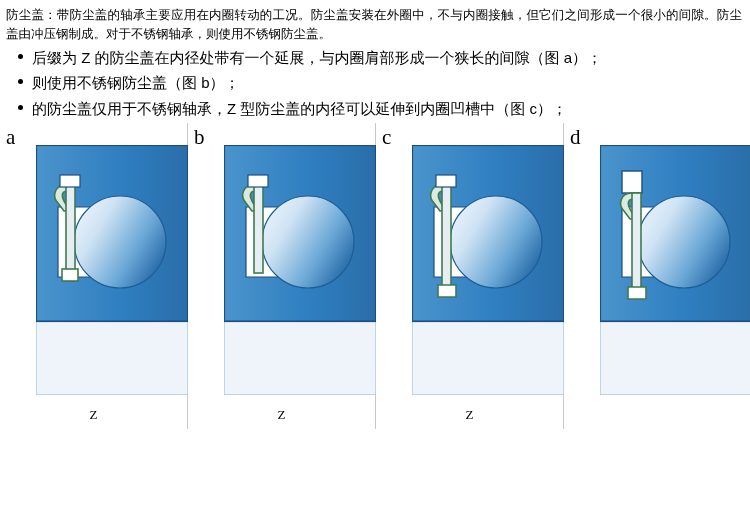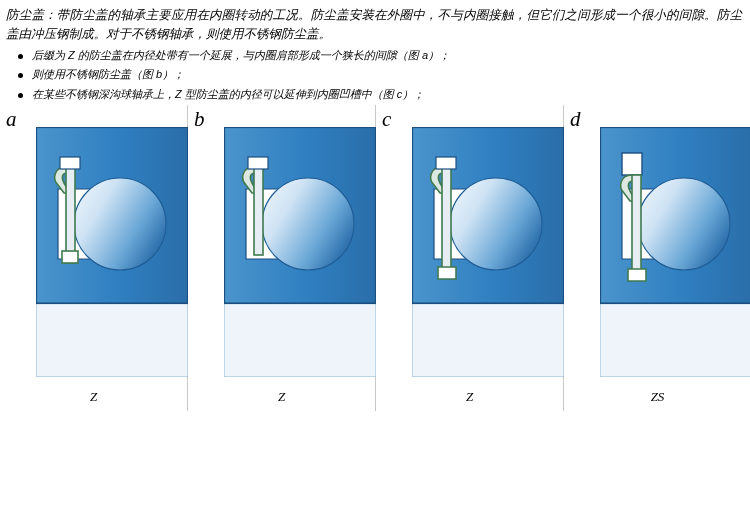--- a/index.html
+++ b/index.html
@@ -11,40 +11,39 @@
     width: 750px;
     height: 506px;
     overflow: hidden;
     font-family: "Liberation Sans", sans-serif;
     color: #000000;
   }
   .page {
     position: relative;
     width: 750px;
     height: 506px;
-    font-style: italic;
   }
   .text-block {
     padding: 6px 8px 0 6px;
     font-size: 12.5px;
     line-height: 1.55;
   }
   .para {
     margin: 0 0 2px 0;
     text-align: justify;
   }
   .bullets {
     margin: 2px 0 0 0;
     padding-left: 26px;
     list-style: none;
   }
   .bullets li {
     position: relative;
     margin: 0 0 3px 0;
-    font-size: 11px;
+    font-size: 15px;
     line-height: 1.5;
   }
   .bullets li:before {
     content: "";
     position: absolute;
     left: -14px;
     top: 7px;
     width: 5px;
     height: 5px;
     border-radius: 50%;
@@ -108,21 +107,21 @@
 </head>
 <body>
 
 <div class="page">
 
   <div class="text-block">
     <p class="para">防尘盖：带防尘盖的轴承主要应用在内圈转动的工况。防尘盖安装在外圈中，不与内圈接触，但它们之间形成一个很小的间隙。防尘盖由冲压钢制成。对于不锈钢轴承，则使用不锈钢防尘盖。</p>
     <ul class="bullets">
       <li>后缀为 Z 的防尘盖在内径处带有一个延展，与内圈肩部形成一个狭长的间隙（图 a）；</li>
       <li>则使用不锈钢防尘盖（图 b）；</li>
-      <li>在某些不锈钢深沟球轴承上，Z 型防尘盖的内径可以延伸到内圈凹槽中（图 c）；</li>
+      <li>的防尘盖仅用于不锈钢轴承，Z 型防尘盖的内径可以延伸到内圈凹槽中（图 c）；</li>
     </ul>
   </div>
 
   <div class="figures">
 
     <div class="divider" style="left:187px;"></div>
     <div class="divider" style="left:375px;"></div>
     <div class="divider" style="left:563px;"></div>
 
     <div class="panel p0">
@@ -249,17 +248,16 @@
           <circle cx="84" cy="97" r="46" fill="url(#ballD)" stroke="#1f5d95" stroke-width="1.2"></circle>
           <line x1="0" y1="176" x2="152" y2="176" stroke="#1b4f80" stroke-width="1.2"></line>
 
           <rect x="22" y="26" width="20" height="22" fill="#ffffff" stroke="#1b4f80" stroke-width="1.4"></rect>
 
           <path d="M32 48 C20 48 18 60 24 66 L30 74 L36 74 L30 64 C27 58 28 54 34 54 L40 54 L40 48 Z" fill="#dce8e0" stroke="#3f7a4f" stroke-width="1.6"></path>
           <rect x="32" y="48" width="9" height="98" fill="#e7eef3" stroke="#3f7a4f" stroke-width="1.6"></rect>
           <path d="M28 142 L46 142 L46 154 L28 154 Z" fill="#ffffff" stroke="#3f7a4f" stroke-width="1.6"></path>
         </svg>
       </div>
-      <div class="panel-caption">ZS</div>
     </div>
 
   </div>
 </div>
 
 </body></html>

